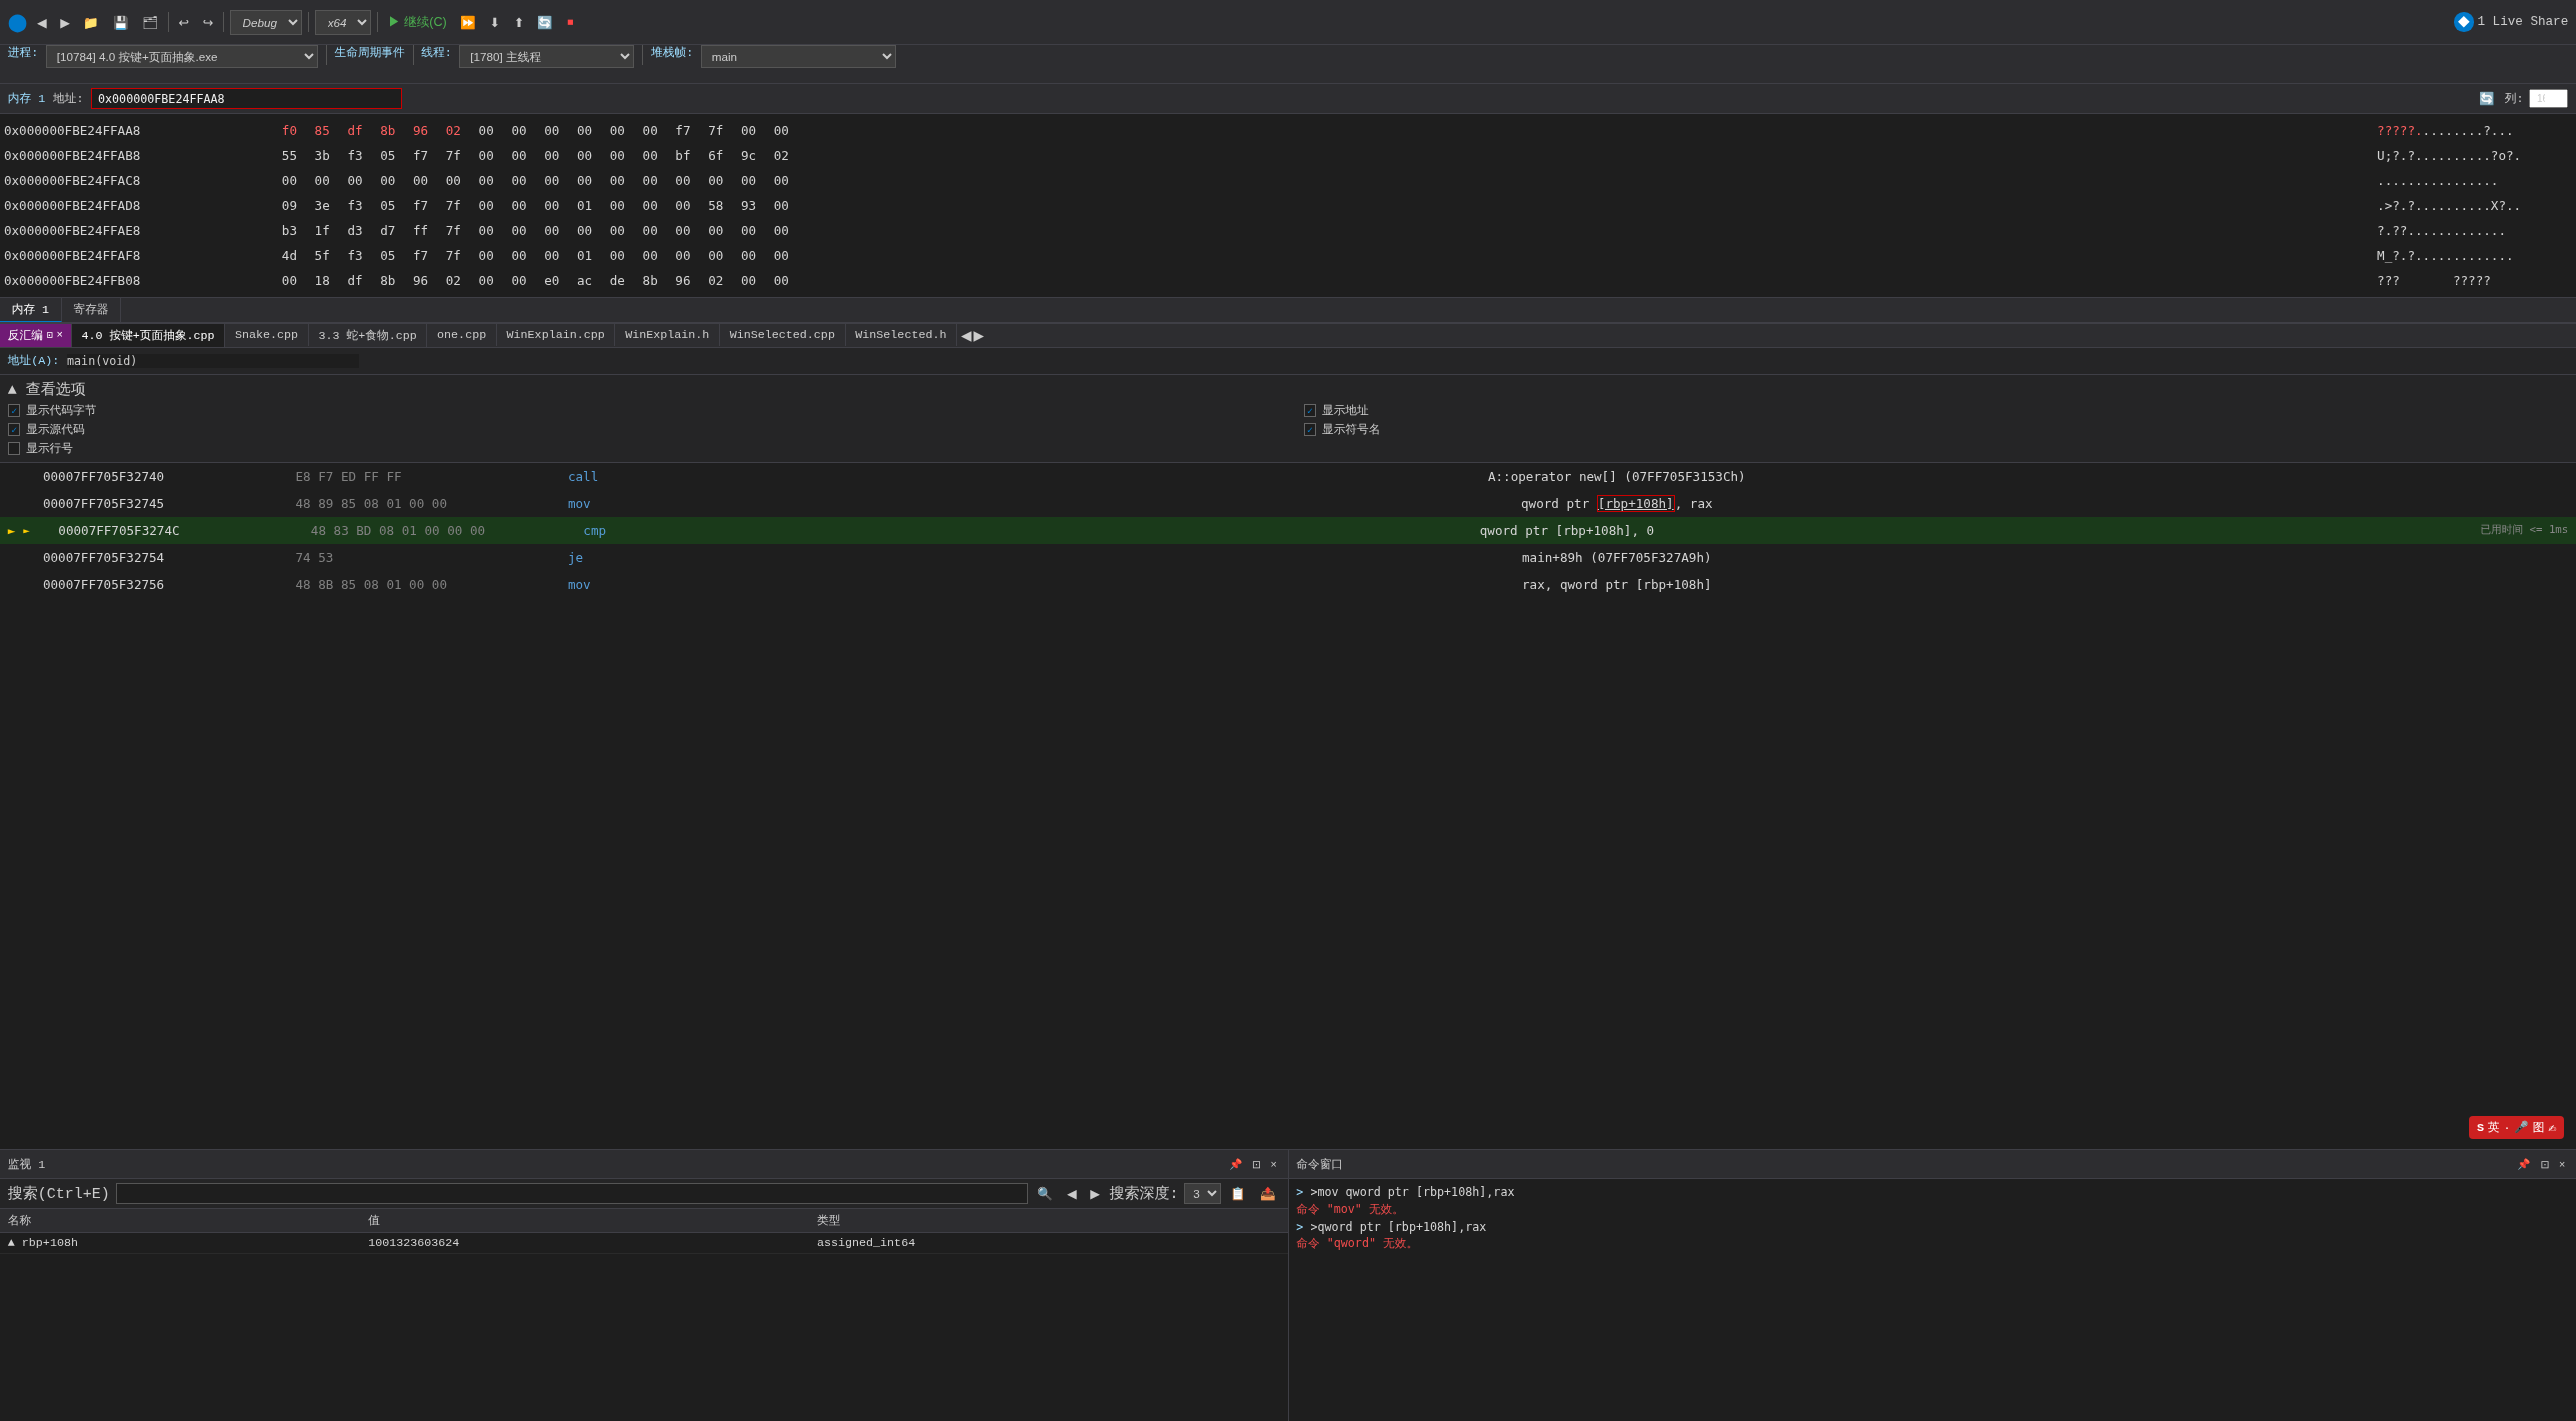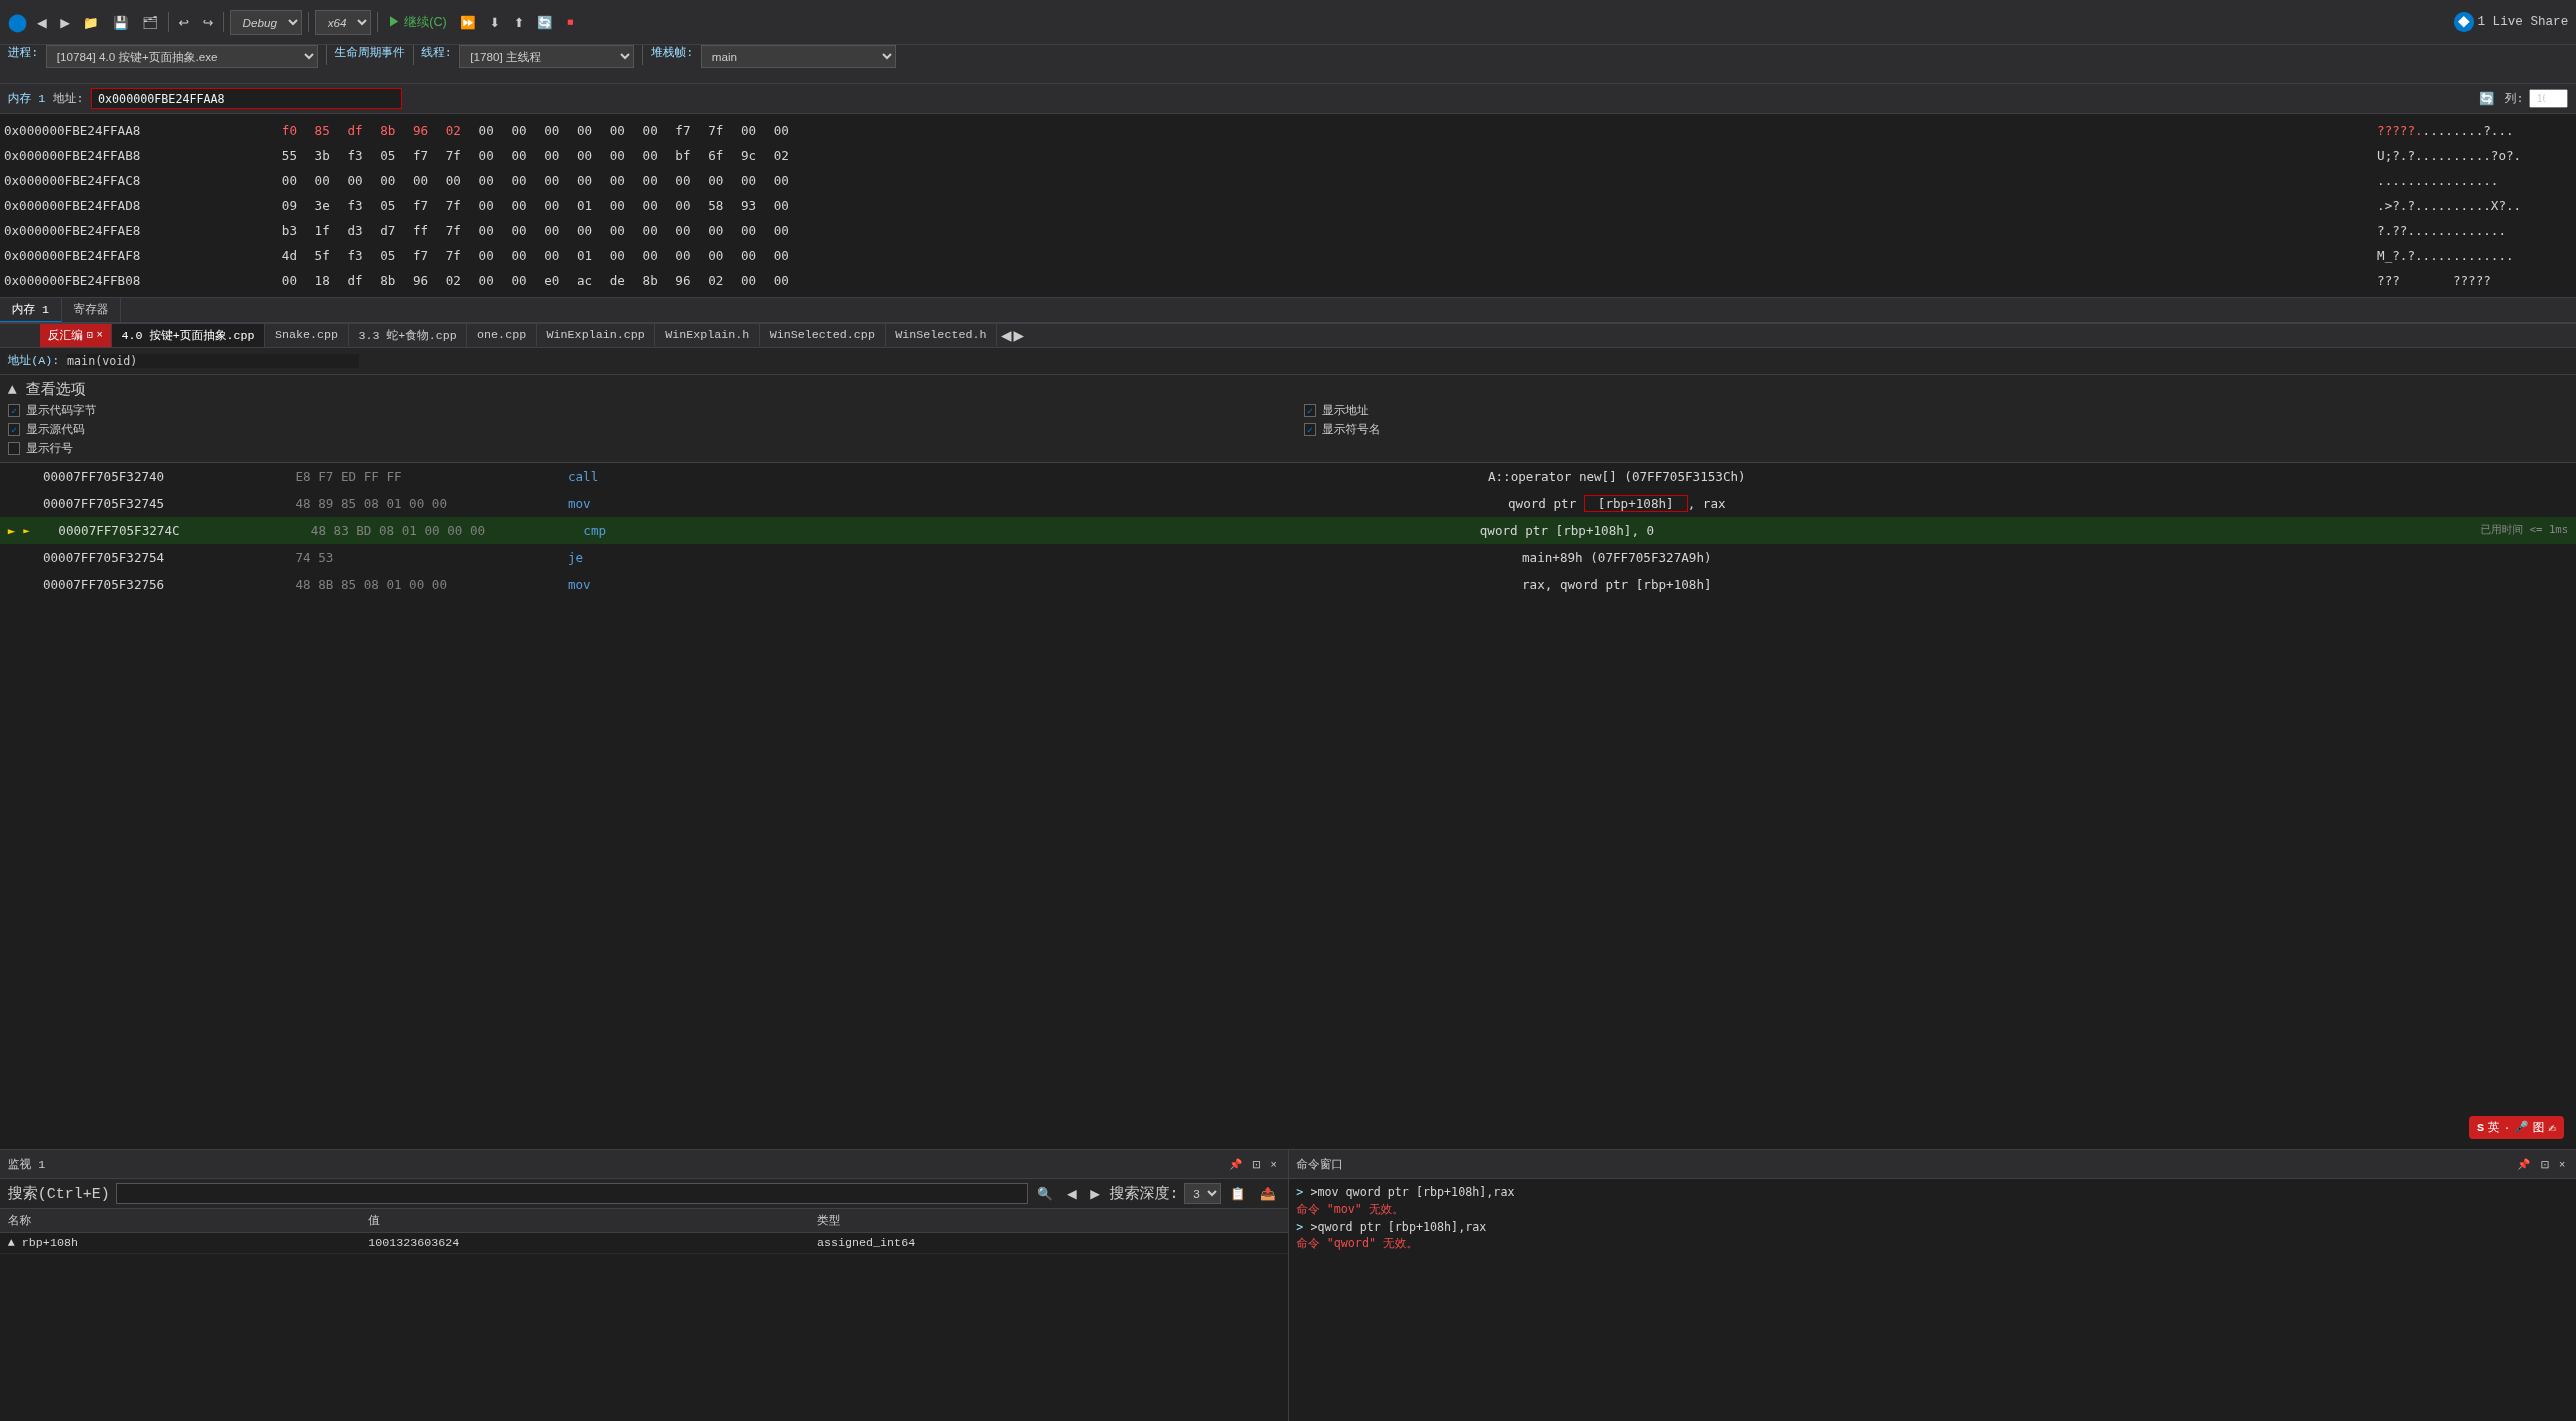--- a/index.html
+++ b/index.html
@@ -169,21 +169,21 @@
     .disasm-tab-item {
       padding: 3.9px 7.8px;
       font-size: 11.7px;
       color: #ccc;
       cursor: pointer;
       border-right: 1px solid #3f3f46;
       display: flex;
       align-items: center;
       gap: 3.9px;
     }
-    .disasm-tab-item.active { background: #b91c1c; color: white; margin-left: 40px; }
+    .disasm-tab-item.active { background: #701a75; color: white; }
     .file-tab {
       padding: 3.9px 9.7px;
       font-size: 11.7px;
       color: #ccc;
       cursor: pointer;
       border-right: 1px solid #3f3f46;
     }
     .file-tab.active { background: #1e1e1e; color: white; }
 
     .disasm-address-bar {
@@ -669,21 +669,21 @@
         <span class="dis-mnem">call</span>
         <span class="dis-operands">A::operator new[]  (07FF705F3153Ch)</span>
       </div>
 
       <div class="disasm-row">
         <span class="dis-indicator"></span>
         <span class="dis-addr">00007FF705F32745</span>
         <span class="dis-bytes">48 89 85 08 01 00 00</span>
         <span class="dis-mnem">mov</span>
         <span class="dis-operands">
-          qword ptr <span class="bracket" style="border:1px solid #cc0000; padding:0 13px;">[rbp+108h]</span>, rax
+          qword ptr <span class="bracket" style="border:1px solid #cc0000; padding:0 0;text-decoration:underline;">[rbp+108h]</span>, rax
         </span>
       </div>
 
       <div class="disasm-row current">
         <span class="dis-indicator" style="color:#ffcc00;">►</span>
         <span class="dis-addr">00007FF705F3274C</span>
         <span class="dis-bytes">48 83 BD 08 01 00 00 00</span>
         <span class="dis-mnem">cmp</span>
         <span class="dis-operands">
           qword ptr [rbp+108h], 0

